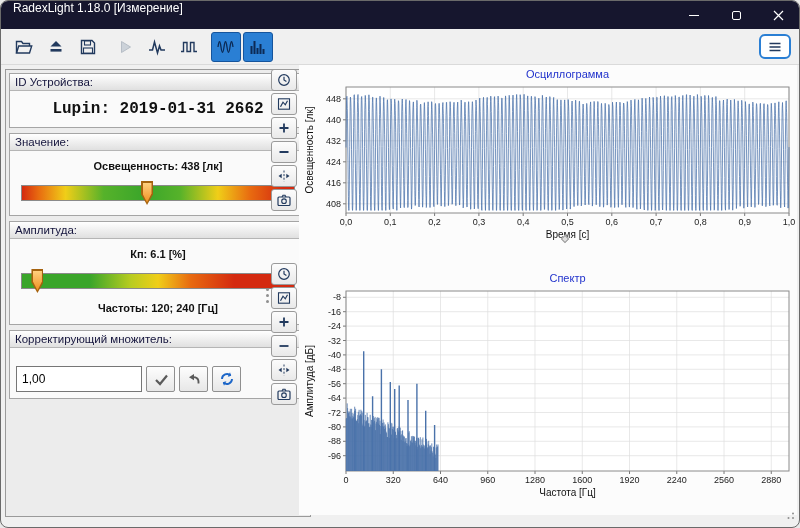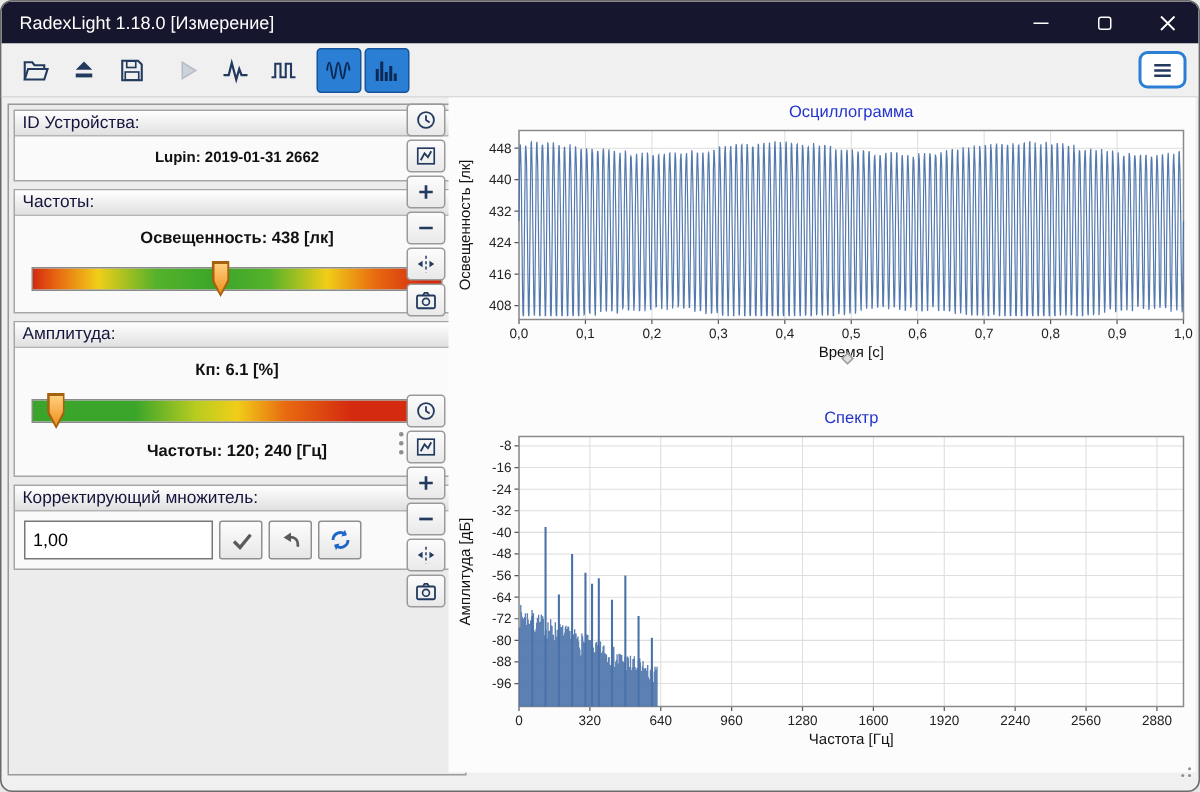--- a/index.html
+++ b/index.html
@@ -2,49 +2,49 @@
 <html><head>
 <meta charset="utf-8">
 <style>
   *{box-sizing:border-box;margin:0;padding:0;}
   html,body{width:800px;height:528px;}
   body{background:#e8e8e8;font-family:"Liberation Sans",sans-serif;}
   svg text{font-family:"Liberation Sans",sans-serif;}
   .window{position:relative;width:800px;height:528px;background:#f0f0f0;border:1px solid #6a6a6a;border-radius:8px;overflow:hidden;}
 
   
-  .titlebar{position:absolute;top:0;left:0;right:0;height:28px;background:#16162e;display:flex;align-items:center;}
+  .titlebar{position:absolute;top:0;left:0;right:0;height:28px;background:#16162e;display:flex;align-items:flex-start;}
   .title{font-size:12px;color:#fff;margin-left:12px;}
   .win-controls{margin-left:auto;display:flex;height:100%;}
   .win-btn{width:42px;height:100%;background:transparent;border:none;display:flex;align-items:center;justify-content:center;cursor:pointer;}
   .glyph-min{width:10px;height:1px;background:#fff;display:block;}
   .glyph-max{width:9px;height:9px;border:1px solid #fff;border-radius:2px;display:block;}
 
   
   .toolbar{position:absolute;top:28px;left:0;right:0;height:36px;background:#f0f0f0;border-bottom:1px solid #dadada;display:flex;align-items:center;padding:0 8px;gap:2px;}
   .tb-btn{width:30px;height:30px;display:flex;align-items:center;justify-content:center;background:transparent;border:1px solid transparent;border-radius:3px;cursor:pointer;}
   .tb-btn.gap{margin-left:5px;}
   .tb-btn.selected{background:#2a7fd4;border-color:#15549c;}
   .menu-btn{margin-left:auto;width:32px;height:25px;background:#fff;border:2px solid #2a7fd4;border-radius:6px;display:flex;align-items:center;justify-content:center;cursor:pointer;}
 
   
   .left-panel{position:absolute;left:4px;top:68px;width:306px;bottom:10px;border:1px solid #9a9a9a;background:#ececec;padding:3px;}
   .section{border:1px solid #a5a5a5;background:#fafafa;margin-bottom:5px;}
   .sec-h{height:17px;line-height:16px;padding:0 5px;font-size:11.5px;color:#14143c;background:linear-gradient(#ffffff,#e0e0e0);border-bottom:1px solid #b5b5b5;}
   .sec-b{padding:6px;}
-  .center-bold{text-align:center;font-weight:bold;font-size:10px;color:#111;padding:9px 6px;}
+  .center-bold{text-align:center;font-weight:bold;font-size:16px;color:#111;padding:9px 6px;font-family:Liberation Mono, monospace;}
   .reading{text-align:center;font-weight:bold;font-size:11px;color:#111;margin:3px 0 13px;}
   .reading.below{margin:13px 0 4px;}
   .gauge{position:relative;height:16px;margin:4px 5px 8px;}
   .gauge-bar{height:100%;border:1px solid #8a8a8a;}
   .lux-gradient{background:linear-gradient(to right,#d42a10 0%,#e86a10 6%,#f0ce18 16%,#56b22a 30%,#3aa52a 45%,#56b22a 58%,#f0ce18 72%,#e86a10 84%,#d42a10 96%,#d42a10 100%);}
   .flicker-gradient{background:linear-gradient(to right,#3aa52a 0%,#3aa52a 25%,#b8cc20 40%,#f0ce18 50%,#e86a10 62%,#d42a10 78%,#d42a10 100%);}
   .pin{position:absolute;top:-4px;width:12px;height:24px;clip-path:polygon(0 0,100% 0,100% 55%,50% 100%,0 55%);background:#a5620e;}
   .pin-inner{position:absolute;left:1.5px;right:1.5px;top:1.5px;bottom:2.5px;clip-path:polygon(0 0,100% 0,100% 55%,50% 100%,0 55%);background:linear-gradient(#ffcf7e,#ef8f1e);}
-  .row{display:flex;align-items:center;gap:4px;}
+  .row{display:flex;align-items:center;gap:4px;margin-top:12px;}
   .mult-input{width:126px;height:26px;border:1px solid #767676;background:#fff;font-size:12px;padding:0 5px;font-family:"Liberation Sans",sans-serif;}
   .sm-btn{width:29px;height:26px;background:linear-gradient(#fdfdfd,#e7e7e7);border:1px solid #8f8f8f;border-radius:2px;display:flex;align-items:center;justify-content:center;cursor:pointer;}
   .comments-area{width:100%;height:54px;border:1px solid #8f8f8f;background:#fff;resize:none;font-family:"Liberation Sans",sans-serif;font-size:12px;}
 
   
   .tools{position:absolute;left:270px;width:28px;display:flex;flex-direction:column;gap:2px;}
   #tools-osc{top:68px;} #tools-spec{top:262px;}
   .tool-btn{width:26px;height:22px;background:linear-gradient(#fcfcfc,#e9e9e9);border:1px solid #9a9a9a;border-radius:3px;display:flex;align-items:center;justify-content:center;cursor:pointer;}
 
   
@@ -133,21 +133,21 @@
   </div>
 
   <div class="left-panel">
 
     <div class="section">
       <div class="sec-h">ID Устройства:</div>
       <div class="sec-b center-bold">Lupin: 2019-01-31 2662</div>
     </div>
 
     <div class="section">
-      <div class="sec-h">Частоты:</div>
+      <div class="sec-h">Значение:</div>
       <div class="sec-b">
         <div class="reading">Освещенность: 438 [лк]</div>
         <div class="gauge">
           <div class="gauge-bar lux-gradient"></div>
           <div class="pin" style="left: calc(46% - 6px);">
               <div class="pin-inner"></div>
             </div>
         </div>
       </div>
     </div>

